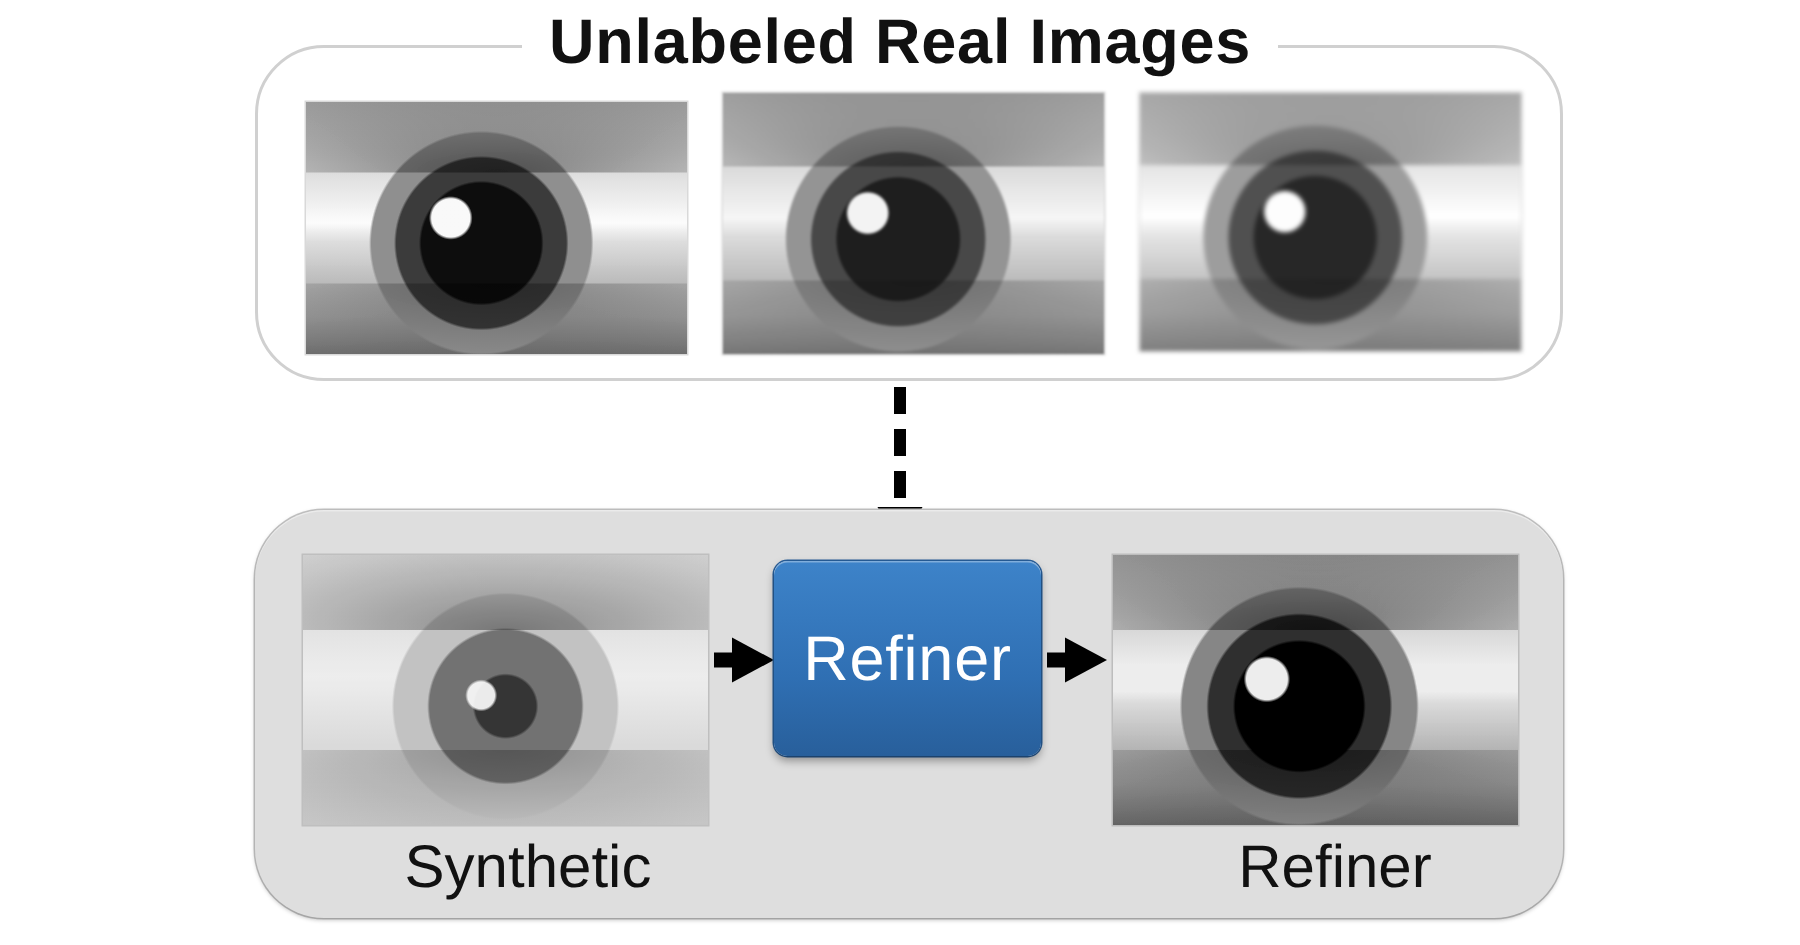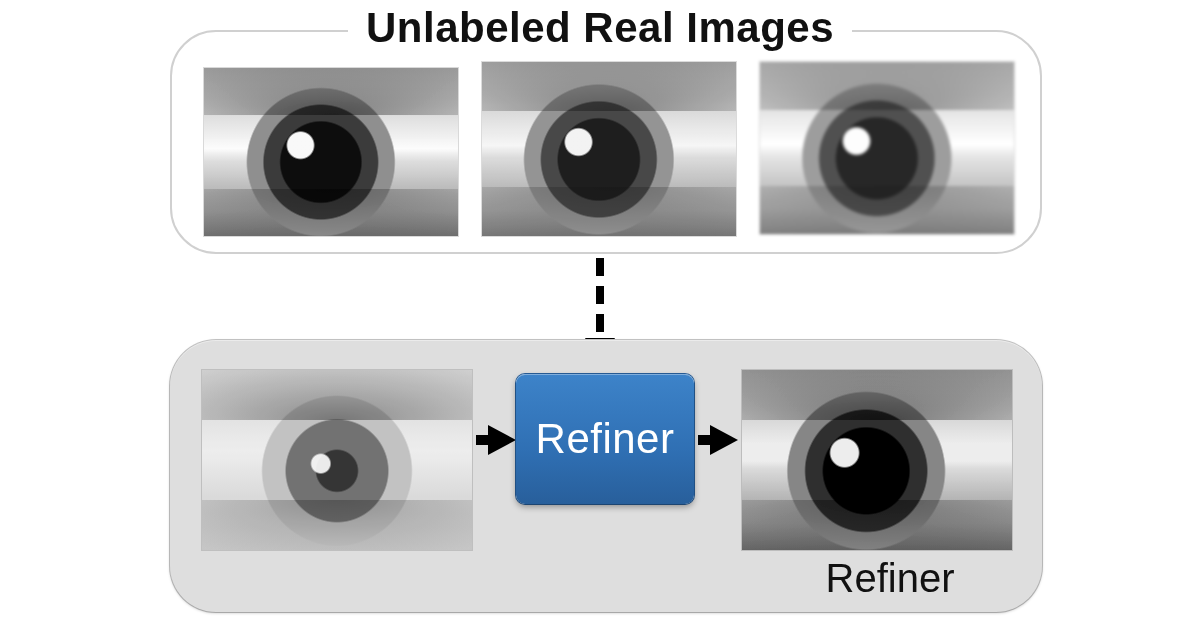--- a/index.html
+++ b/index.html
@@ -224,15 +224,16 @@
     <span>Refiner</span>
   </div>
 
   <div class="arrow-solid" style="left:698px; top:440px;">
     <div class="shaft" style="left:0; width:16px;"></div>
     <div class="head" style="left:12px;"></div>
   </div>
 
   <div class="eye refined refined" style="left:742px;"></div>
 
+  <div class="caption cap-synth">Synthetic</div>
   <div class="caption cap-refined">Refiner</div>
 
 </div>
 
 </body></html>

